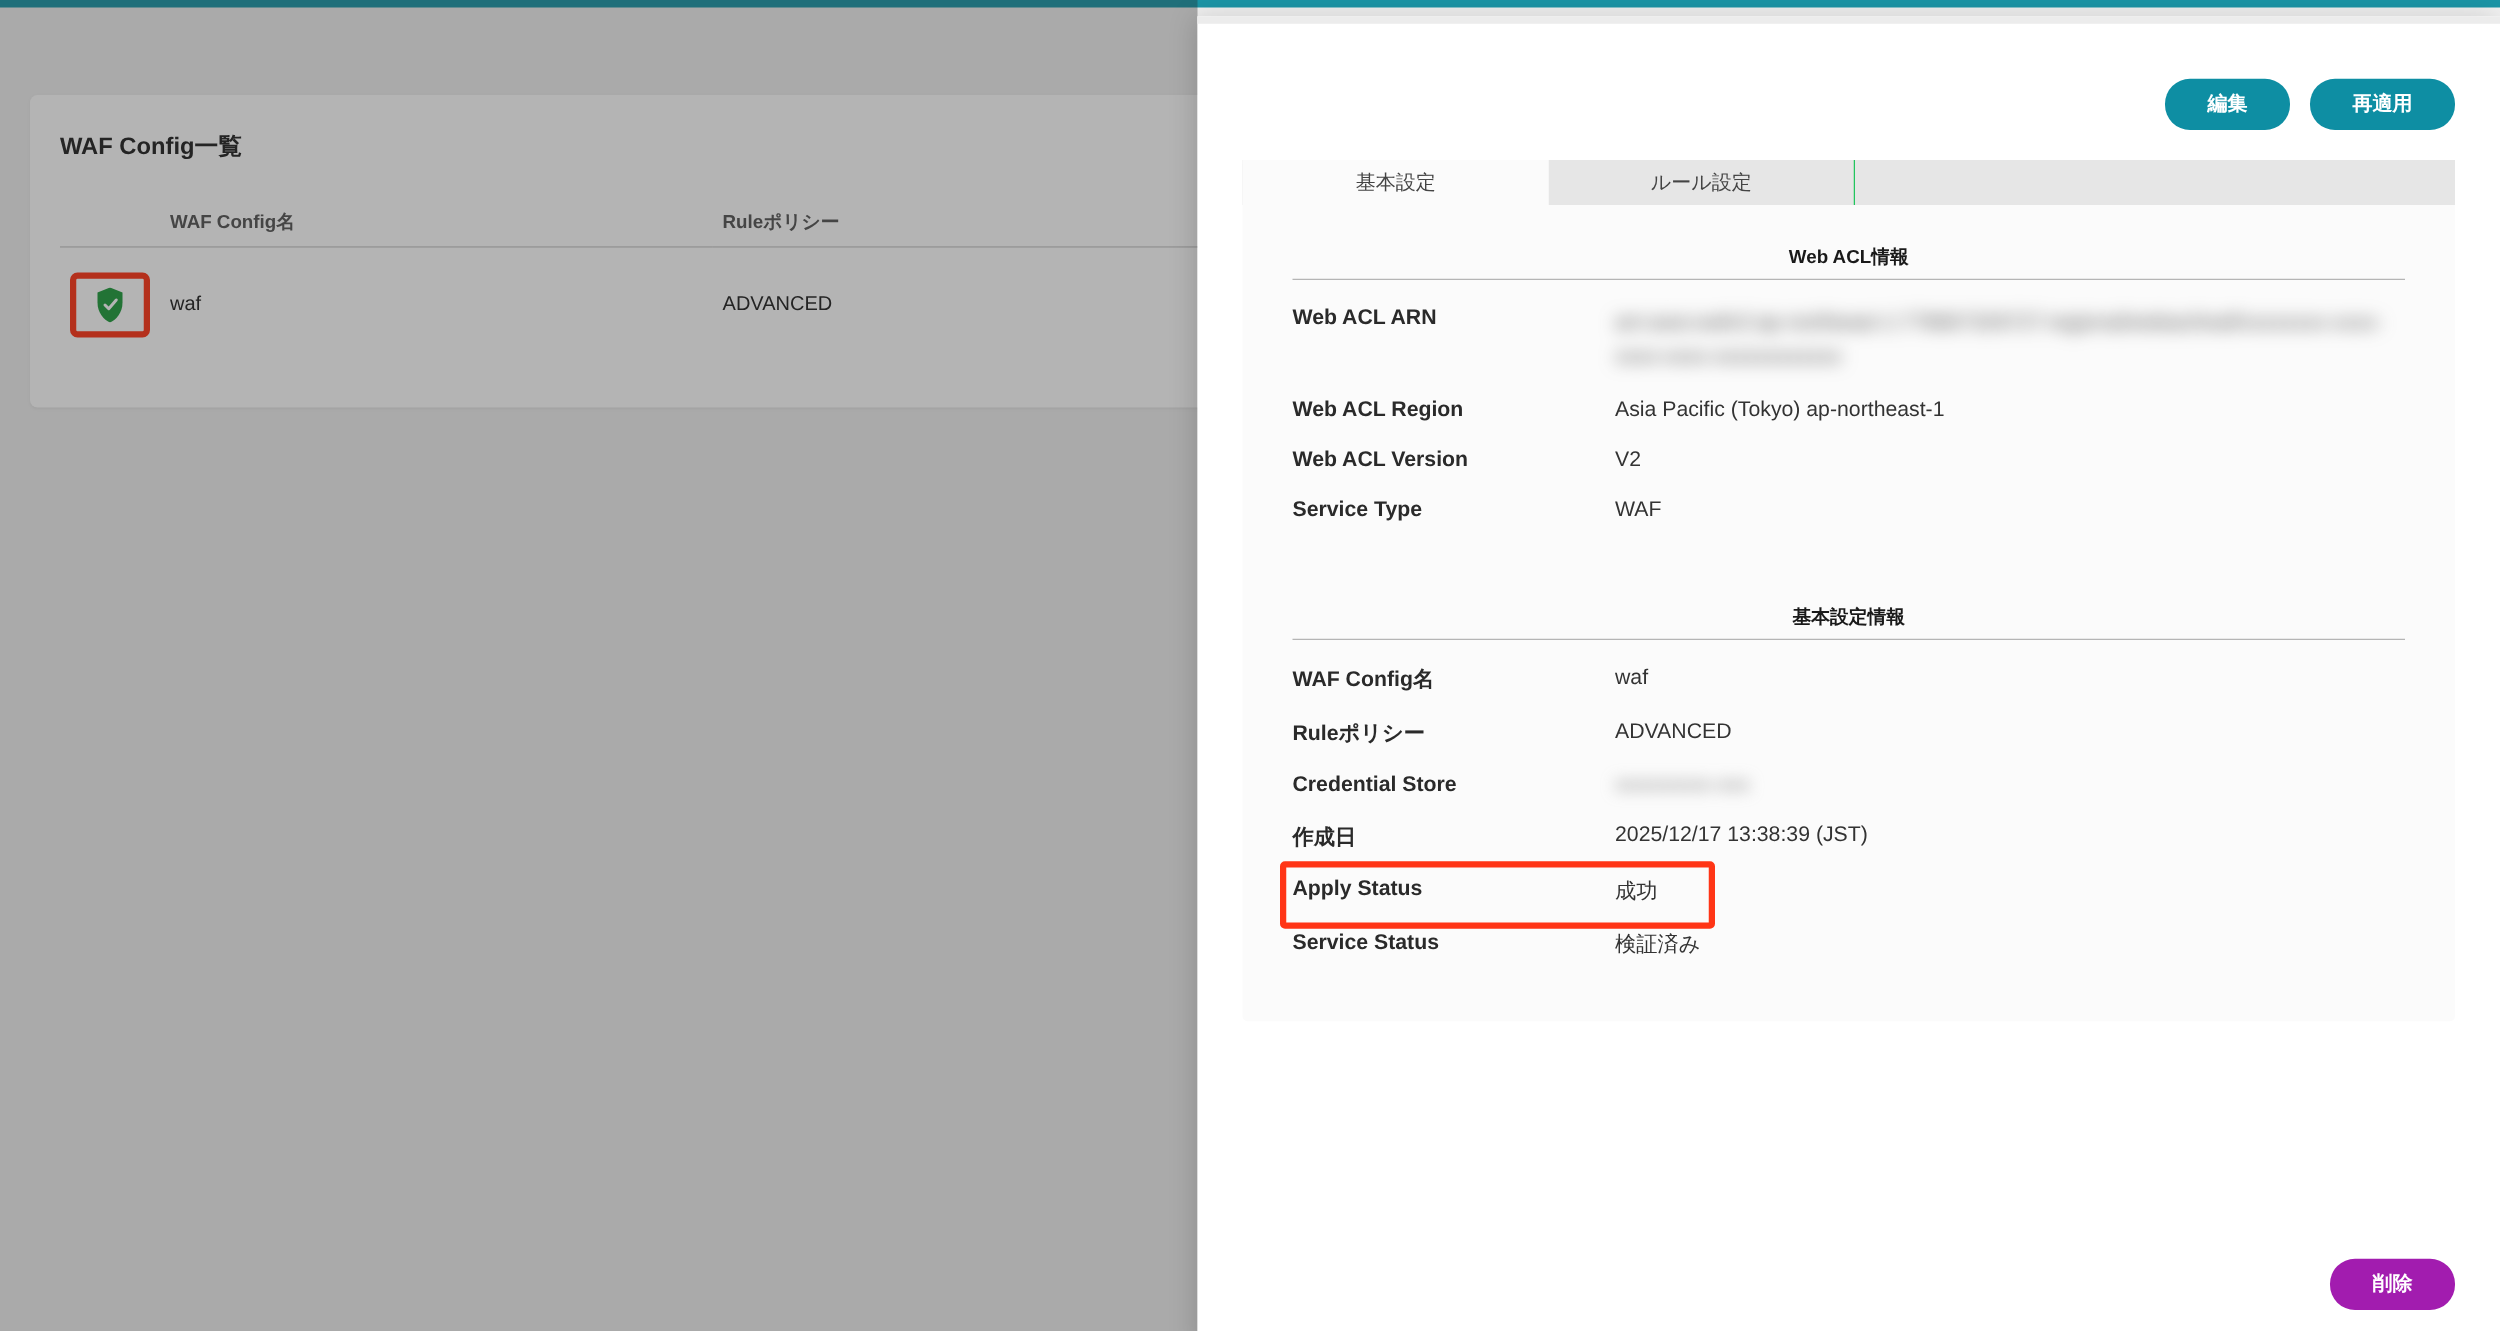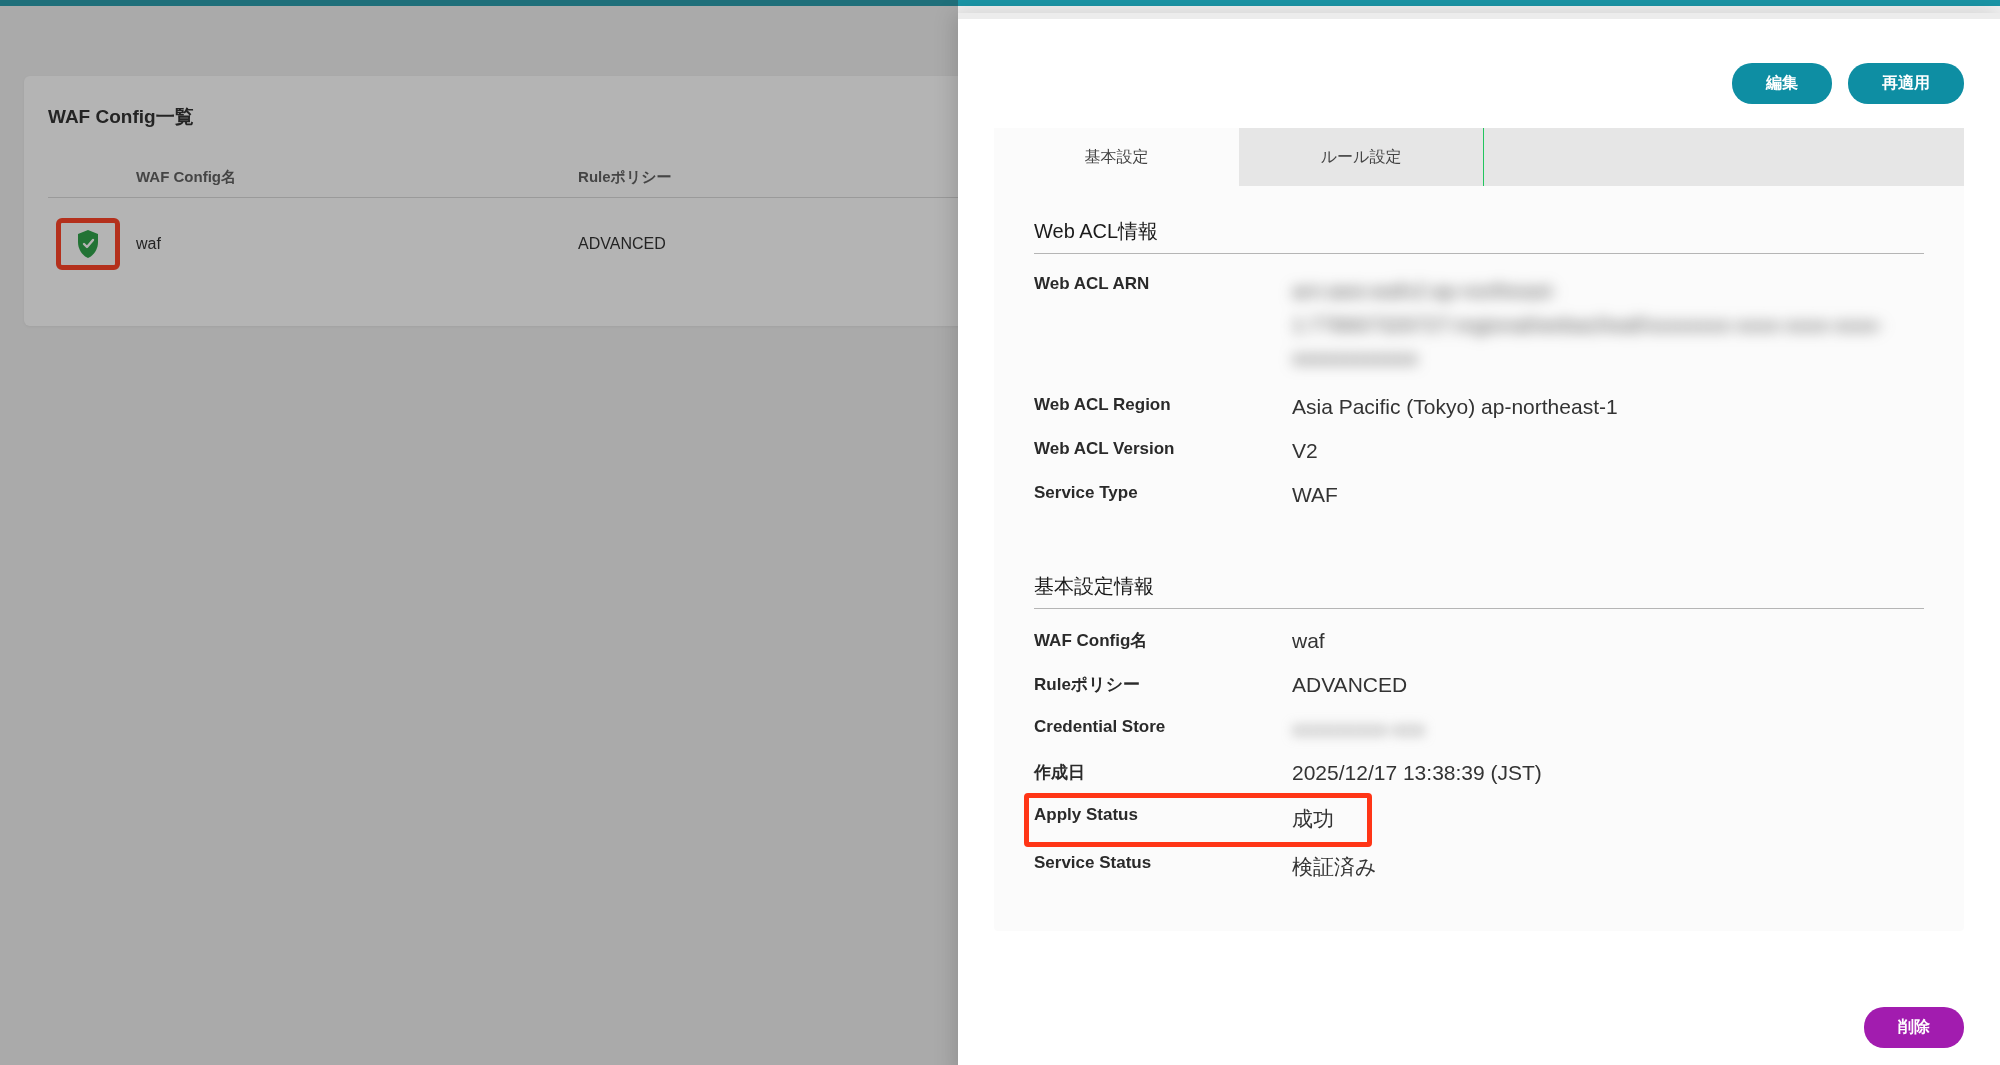--- a/index.html
+++ b/index.html
@@ -142,21 +142,21 @@
     }
 
     .panel-card {
       background: #fbfbfb;
       border-radius: 4px;
     }
 
     .tabs {
       display: flex;
       background: #e6e6e6;
-      height: 58px;
+      height: 36px;
     }
 
     .tab {
       flex: 0 0 245px;
       display: flex;
       align-items: center;
       justify-content: center;
       font-size: 16px;
       color: #444;
       cursor: pointer;
@@ -167,26 +167,27 @@
       background: #fbfbfb;
       font-weight: 500;
       border-right: none;
     }
 
     .panel-body {
       padding: 20px 40px 40px 40px;
     }
 
     .section-heading {
-      font-size: 20px;
-      font-weight: 400;
+      font-size: 15px;
+      font-weight: 700;
       color: #1a1a1a;
       padding: 12px 0 8px 0;
       border-bottom: 1px solid #b5b5b5;
       margin-bottom: 10px;
+      text-align: center;
     }
 
     .section-heading.mt {
       margin-top: 44px;
     }
 
     .info-row {
       display: flex;
       align-items: flex-start;
       padding: 10px 0;
@@ -194,21 +195,21 @@
 
     .info-label {
       flex: 0 0 258px;
       font-size: 17px;
       font-weight: 700;
       color: #2a2a2a;
     }
 
     .info-value {
       flex: 1;
-      font-size: 21px;
+      font-size: 17px;
       color: #333;
       font-weight: 400;
     }
 
     .info-row.highlighted {
       position: relative;
     }
     .highlight-box {
       position: absolute;
       left: -10px;

